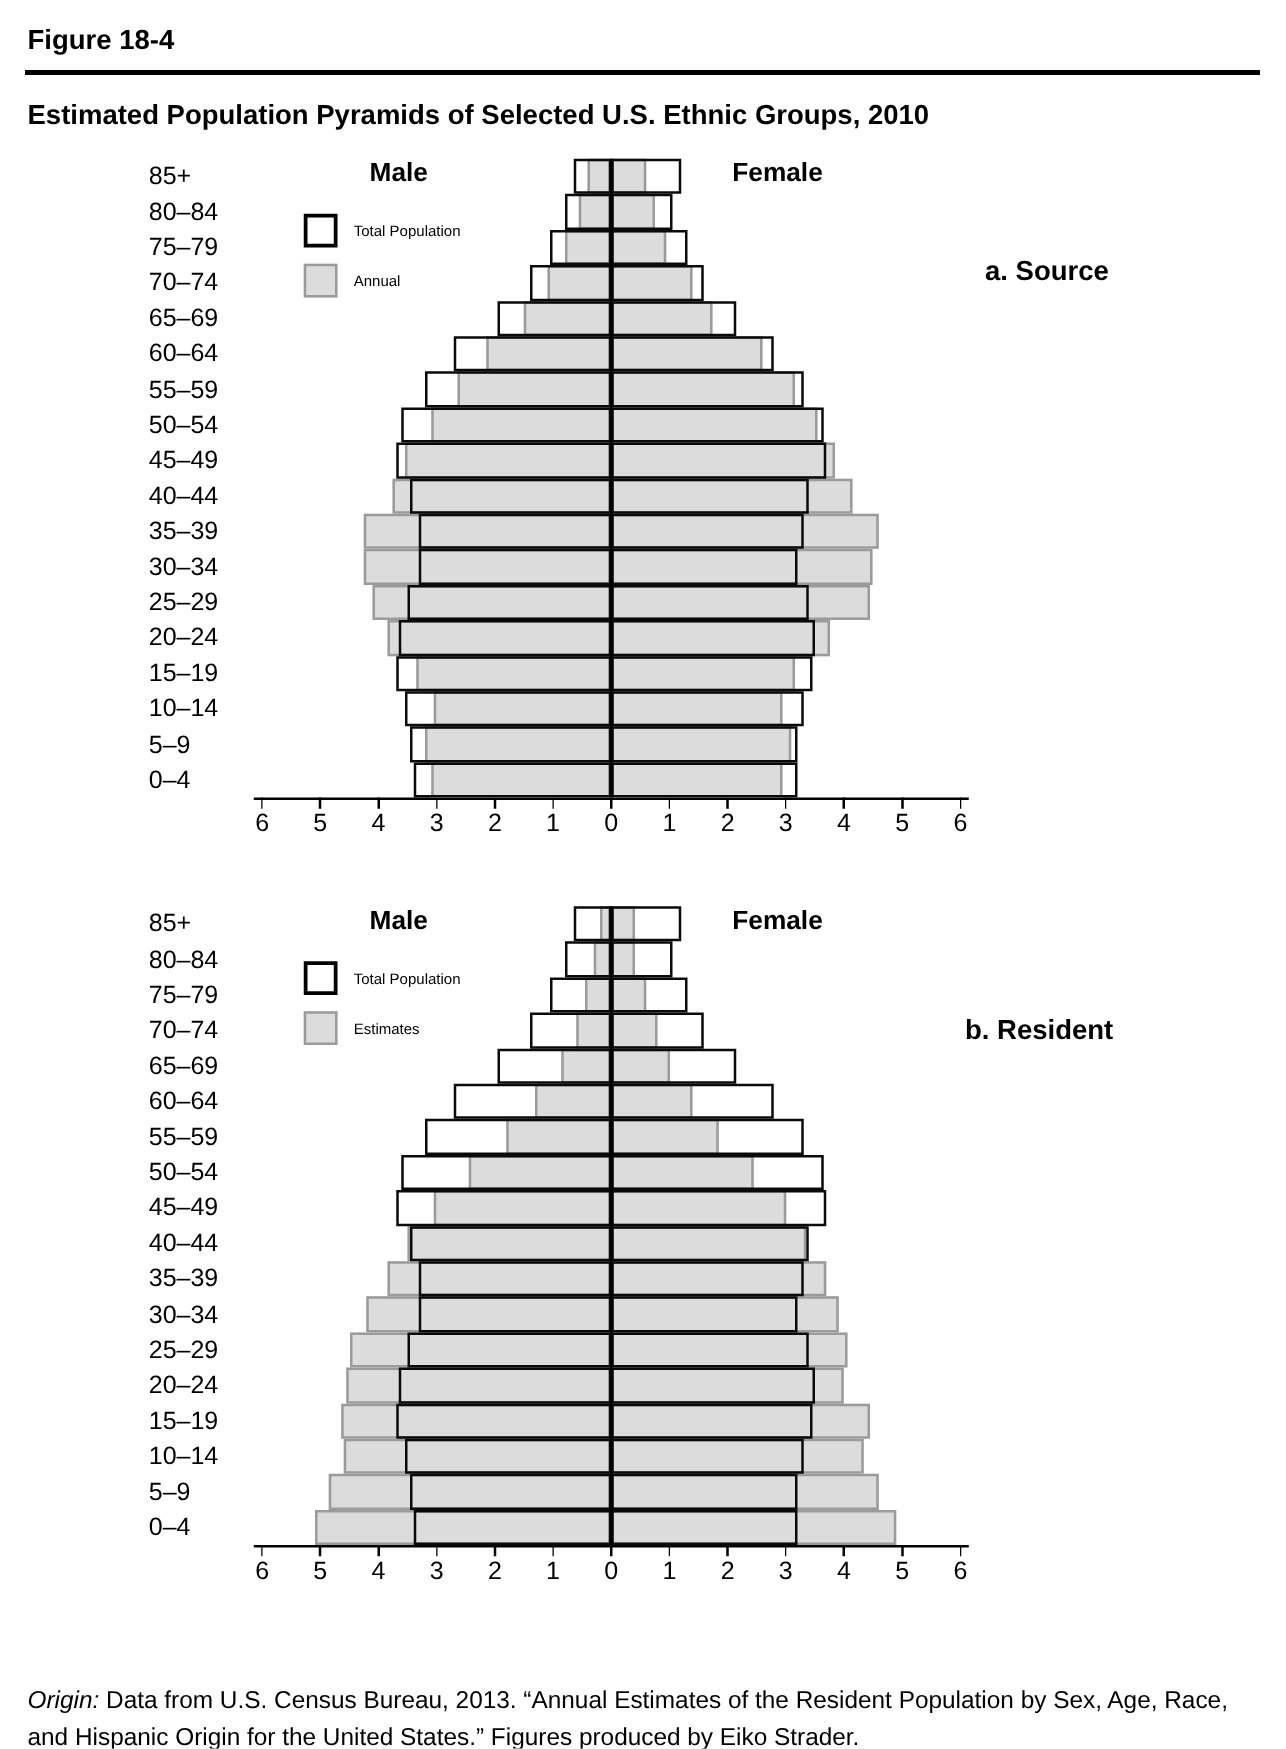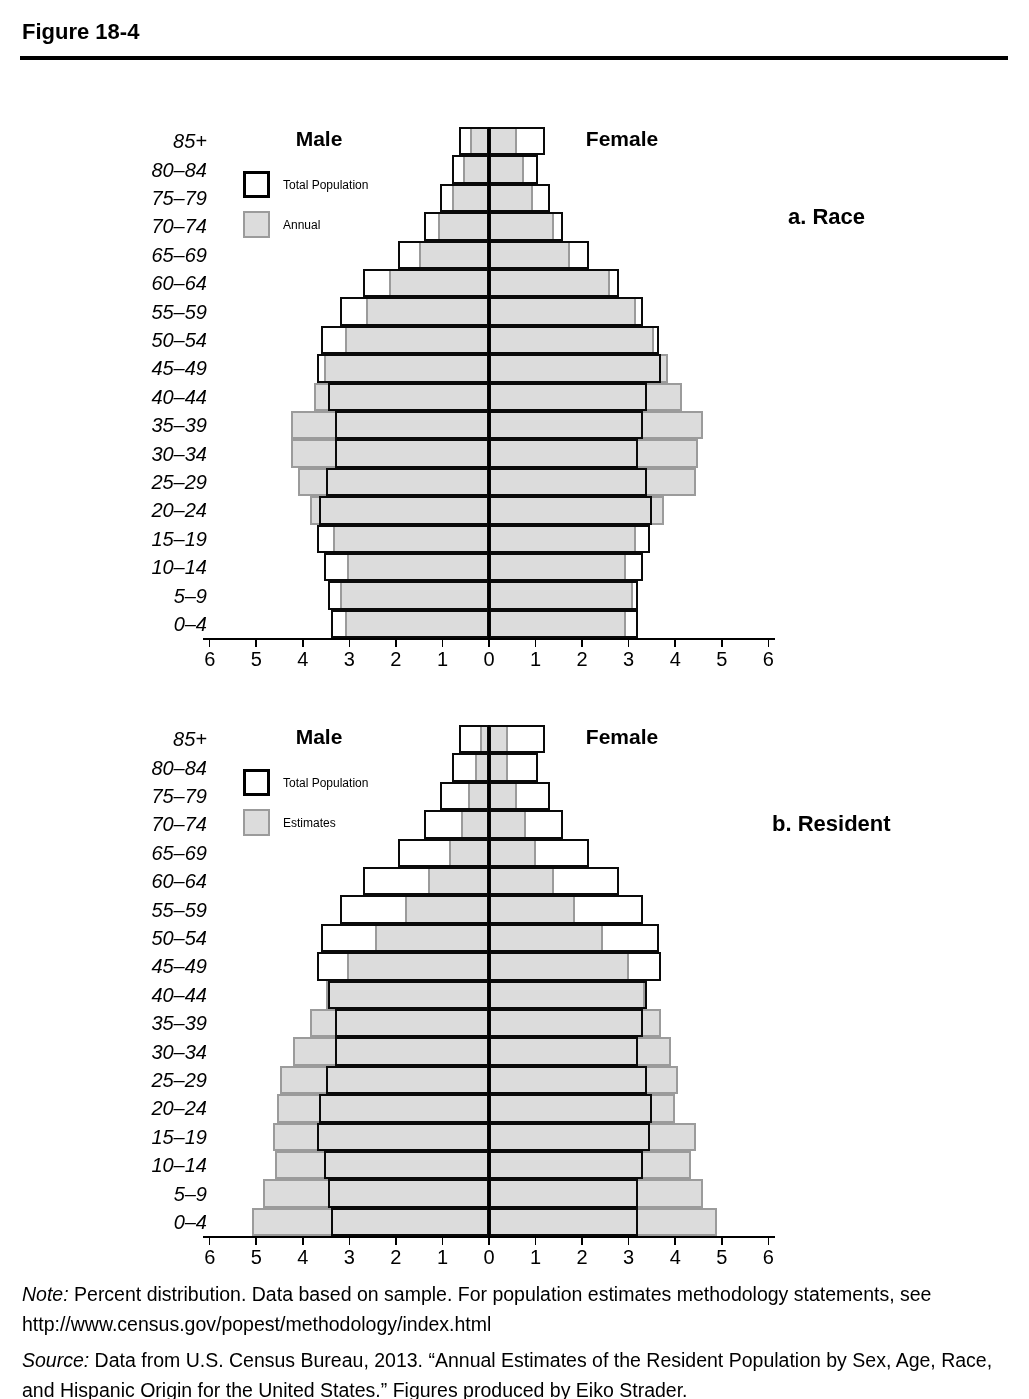--- a/index.html
+++ b/index.html
@@ -32,53 +32,54 @@
   .panel-b { left:772px; top:811px; }
 
   .plot { position:absolute; left:0; width:1029px; height:560px; }
   #plot-0 { top:127px; }
   #plot-1 { top:725px; }
 
   .bar { position:absolute; }
   .bar-group { background:#dcdcdc; border:2px solid #9b9b9b; z-index:1; }
   .bar-total { background:transparent; border:2.5px solid #0a0a0a; z-index:2; }
   .center-line { position:absolute; width:2.5px; background:#000; z-index:3; }
-  .age-label { position:absolute; width:88px; left:119px; text-align:right;
-               font-size:20px; height:24px; line-height:24px; z-index:4;font-style:italic; }
+  .age-label { position:absolute; width:88px; left:119px; 
+               font-size:20px; height:24px; line-height:24px; z-index:4; }
   .x-axis { position:absolute; height:2px; background:#000; }
   .x-tick { position:absolute; width:1.6px; background:#000; }
   .x-tick-label { position:absolute; width:30px; text-align:center; font-size:20px; }
 
   .note-block { position:absolute; left:22px; width:992px; font-size:19.5px; line-height:30px; }
   .note-1 { top:1279px; }
   .note-2 { top:1345px; }
   .note-block i { font-style:italic; }
 </style>
 </head>
 <body>
 
 <div class="page">
 
   <div class="figure-label">Figure 18-4</div>
   <div class="top-rule"></div>
+  <div class="figure-title">Estimated Population Pyramids of Selected U.S. Ethnic Groups, 2010</div>
 
   <section>
     <span class="hdr male-a">Male</span>
     <span class="hdr female-a">Female</span>
     <div class="legend legend-a">
       <div class="legend-row">
         <span class="swatch swatch-total"></span>
         <span class="legend-label">Total Population</span>
       </div>
       <div class="legend-row">
         <span class="swatch swatch-group"></span>
         <span class="legend-label">Annual</span>
       </div>
     </div>
-    <span class="panel-label panel-a">a. Race</span>
+    <span class="panel-label panel-a">a. Source</span>
     <div class="plot" id="plot-0">
         <div class="bar bar-group" style="top: 0px; height: 28.4px; width: 18.62px; left: 470.38px;"></div>
         <div class="bar bar-group" style="top: 28.4px; height: 28.4px; width: 25.6025px; left: 463.397px;"></div>
         <div class="bar bar-group" style="top: 56.8px; height: 28.4px; width: 37.24px; left: 451.76px;"></div>
         <div class="bar bar-group" style="top: 85.2px; height: 28.4px; width: 51.205px; left: 437.795px;"></div>
         <div class="bar bar-group" style="top: 113.6px; height: 28.4px; width: 69.825px; left: 419.175px;"></div>
         <div class="bar bar-group" style="top: 142px; height: 28.4px; width: 100.082px; left: 388.918px;"></div>
         <div class="bar bar-group" style="top: 170.4px; height: 28.4px; width: 123.357px; left: 365.642px;"></div>
         <div class="bar bar-group" style="top: 198.8px; height: 28.4px; width: 144.305px; left: 344.695px;"></div>
         <div class="bar bar-group" style="top: 227.2px; height: 28.4px; width: 165.252px; left: 323.748px;"></div>
@@ -323,16 +324,15 @@
         <div class="x-tick-label" style="left: 613.65px; top: 521.2px;">3</div>
         <div class="x-tick" style="left: 674.4px; top: 511.2px; height: 9px;"></div>
         <div class="x-tick-label" style="left: 660.2px; top: 521.2px;">4</div>
         <div class="x-tick" style="left: 720.95px; top: 511.2px; height: 9px;"></div>
         <div class="x-tick-label" style="left: 706.75px; top: 521.2px;">5</div>
         <div class="x-tick" style="left: 767.5px; top: 511.2px; height: 9px;"></div>
         <div class="x-tick-label" style="left: 753.3px; top: 521.2px;">6</div>
       </div>
   </section>
 
-  <p class="note-block note-1"><i>Note:</i><span> Percent distribution. Data based on sample. For population estimates methodology statements, see http://www.census.gov/popest/methodology/index.html</span></p>
-  <p class="note-block note-2"><i>Source:</i><span> Data from U.S. Census Bureau, 2013. “Annual Estimates of the Resident Population by Sex, Age, Race, and Hispanic Origin for the United States.” Figures produced by Eiko Strader.</span></p>
+  <p class="note-block note-2"><i>Origin:</i><span> Data from U.S. Census Bureau, 2013. “Annual Estimates of the Resident Population by Sex, Age, Race, and Hispanic Origin for the United States.” Figures produced by Eiko Strader.</span></p>
 
 </div>
 
 </body></html>

